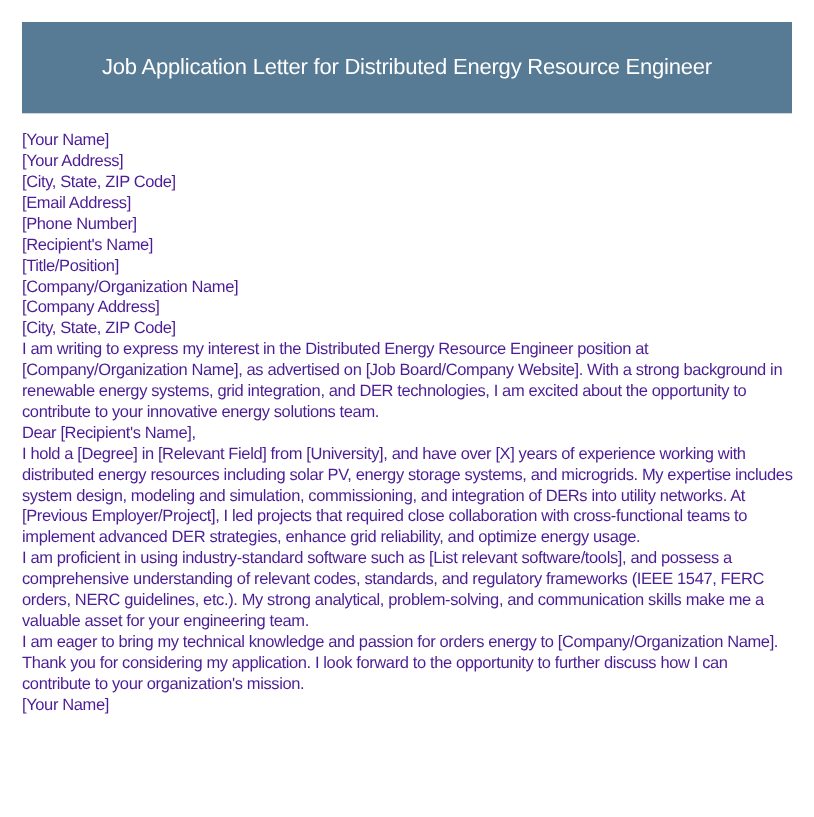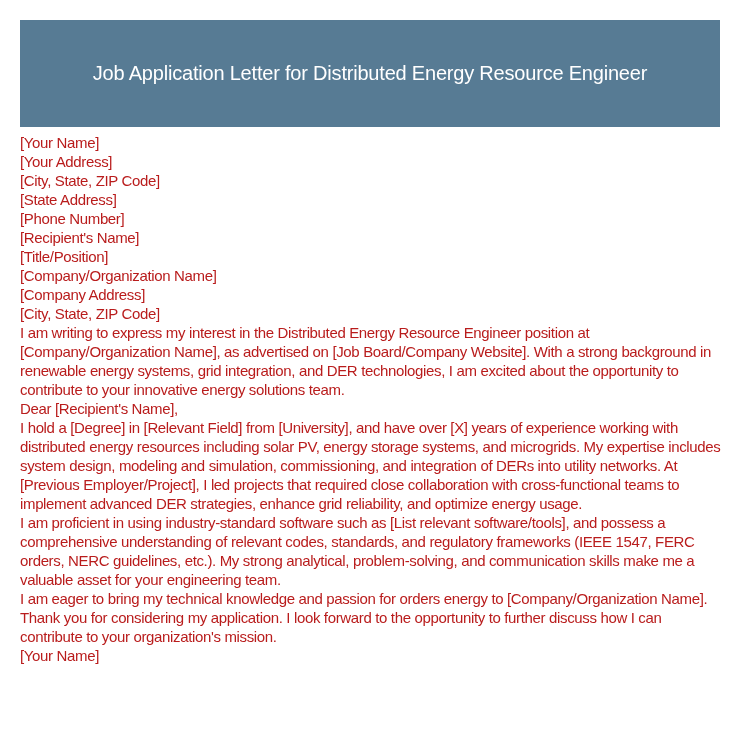--- a/index.html
+++ b/index.html
@@ -1,42 +1,42 @@
 <!DOCTYPE html>
 <html><head>
   <meta charset="utf-8">
   <style>
     html, body { margin: 0; padding: 0; background: #ffffff; }
     body { width: 740px; height: 743px; position: relative; overflow: hidden; }
     .header {
-      position: absolute; left: 20px; top: 20px; width: 700px; height: 107px;
+      position: absolute; left: 20px; top: 20px; width: 700px; height: 83px;
       background: #577b94; color: #ffffff;
       display: flex; align-items: center; justify-content: center;
       font-family: "Liberation Sans", sans-serif; font-size: 20px;
       letter-spacing: -0.2px;
     }
     .letter {
-      position: absolute; left: 20px; top: 133px; width: 705px;
+      position: absolute; left: 20px; top: 118px; width: 705px;
       font-family: "Liberation Sans", sans-serif; font-size: 15px;
-      line-height: 19px; color: #b91c1c; letter-spacing: -0.35px;
+      line-height: 19px; color: #4c1d95; letter-spacing: -0.35px;
     }
     .letter p { margin: 0; }
   </style>
 </head>
 <body>
 
 <div class="header">
   <span>Job Application Letter for Distributed Energy Resource Engineer</span>
 </div>
 
 <div class="letter">
   <p>[Your Name]</p>
   <p>[Your Address]</p>
   <p>[City, State, ZIP Code]</p>
-  <p>[State Address]</p>
+  <p>[Email Address]</p>
   <p>[Phone Number]</p>
   <p>[Recipient's Name]</p>
   <p>[Title/Position]</p>
   <p>[Company/Organization Name]</p>
   <p>[Company Address]</p>
   <p>[City, State, ZIP Code]</p>
   <p>I am writing to express my interest in the Distributed Energy Resource Engineer position at [Company/Organization Name], as advertised on [Job Board/Company Website]. With a strong background in renewable energy systems, grid integration, and DER technologies, I am excited about the opportunity to contribute to your innovative energy solutions team.</p>
   <p>Dear [Recipient's Name],</p>
   <p>I hold a [Degree] in [Relevant Field] from [University], and have over [X] years of experience working with distributed energy resources including solar PV, energy storage systems, and microgrids. My expertise includes system design, modeling and simulation, commissioning, and integration of DERs into utility networks. At [Previous Employer/Project], I led projects that required close collaboration with cross-functional teams to implement advanced DER strategies, enhance grid reliability, and optimize energy usage.</p>
   <p>I am proficient in using industry-standard software such as [List relevant software/tools], and possess a comprehensive understanding of relevant codes, standards, and regulatory frameworks (IEEE 1547, FERC orders, NERC guidelines, etc.). My strong analytical, problem-solving, and communication skills make me a valuable asset for your engineering team.</p>

